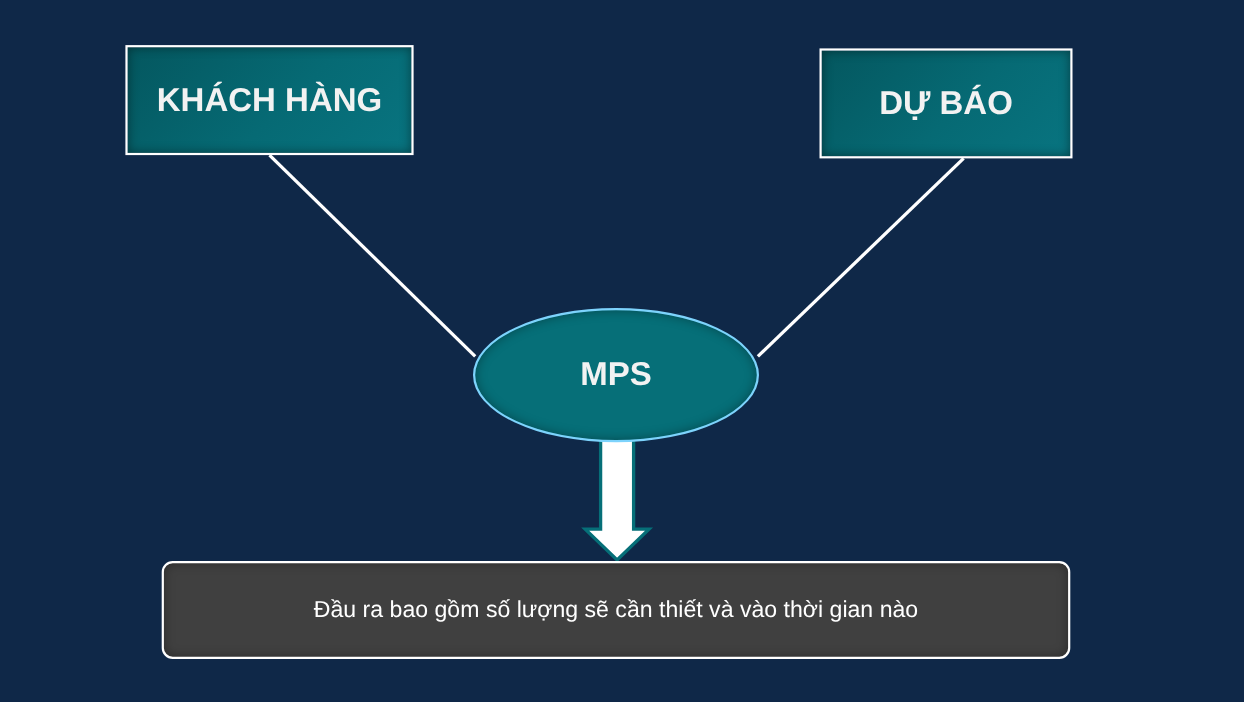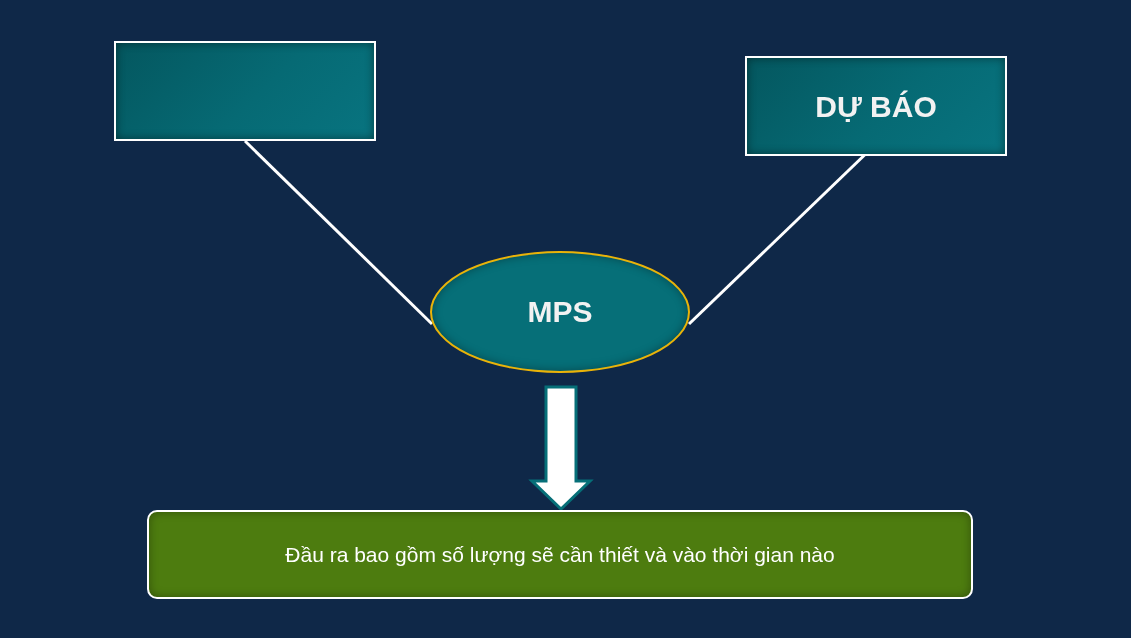--- a/index.html
+++ b/index.html
@@ -3,39 +3,40 @@
 <meta charset="utf-8">
 <style>
   html,body{margin:0;padding:0;}
   body{width:1131px;height:638px;background:#0f2848;position:relative;overflow:hidden;font-family:"Liberation Sans",sans-serif;}
   .box{position:absolute;box-sizing:border-box;border:2px solid #ffffff;
        background:linear-gradient(135deg,#04575f 0%,#066a74 55%,#087480 100%);
        color:#f2f2f2;font-weight:bold;text-align:center;display:flex;flex-direction:column;justify-content:center;
        box-shadow:inset 0 0 10px rgba(0,0,0,0.45);}
   .box span{display:block;font-size:30px;line-height:37px;}
   #box-left{left:114px;top:41px;width:262px;height:100px;}
-  #box-right{left:745px;top:44px;width:262px;height:100px;margin-top:12px;}
-  #ellipse{position:absolute;left:430px;top:251px;width:260px;height:122px;box-sizing:border-box;border:2px solid #eab308;
+  #box-right{left:745px;top:44px;width:230px;height:100px;}
+  #ellipse{position:absolute;left:430px;top:280px;width:260px;height:122px;box-sizing:border-box;border:2px solid #7dd3fc;
        border-radius:50%;background:#066f78;color:#f2f2f2;font-weight:bold;font-size:30px;
        display:flex;align-items:center;justify-content:center;box-shadow:inset 0 0 10px rgba(0,0,0,0.35);}
   #output-box{position:absolute;left:147px;top:510px;width:826px;height:89px;box-sizing:border-box;border:2px solid #ffffff;border-radius:10px;
-       background:#4d7c0f;color:#ffffff;font-size:21px;display:flex;align-items:center;justify-content:center;
+       background:#404040;color:#ffffff;font-size:21px;display:flex;align-items:center;justify-content:center;
        box-shadow:inset 0 0 10px rgba(0,0,0,0.35);text-align:center;}
   svg#connectors{position:absolute;left:0;top:0;}
 </style>
 </head>
 <body>
 
 <svg id="connectors" width="1131" height="638">
   <line x1="245" y1="141" x2="432" y2="324" stroke="#ffffff" stroke-width="3"></line>
   <line x1="876" y1="144" x2="689" y2="324" stroke="#ffffff" stroke-width="3"></line>
   <polygon points="546,387 576,387 576,481 590,481 561,509 532,481 546,481" fill="#ffffff" stroke="#066f78" stroke-width="3"></polygon>
 </svg>
 
 <div id="box-left" class="box">
+  <span>KHÁCH HÀNG</span>
 </div>
 
 <div id="box-right" class="box">
   <span>DỰ BÁO</span>
 </div>
 
 <div id="ellipse">
   <span>MPS</span>
 </div>
 

